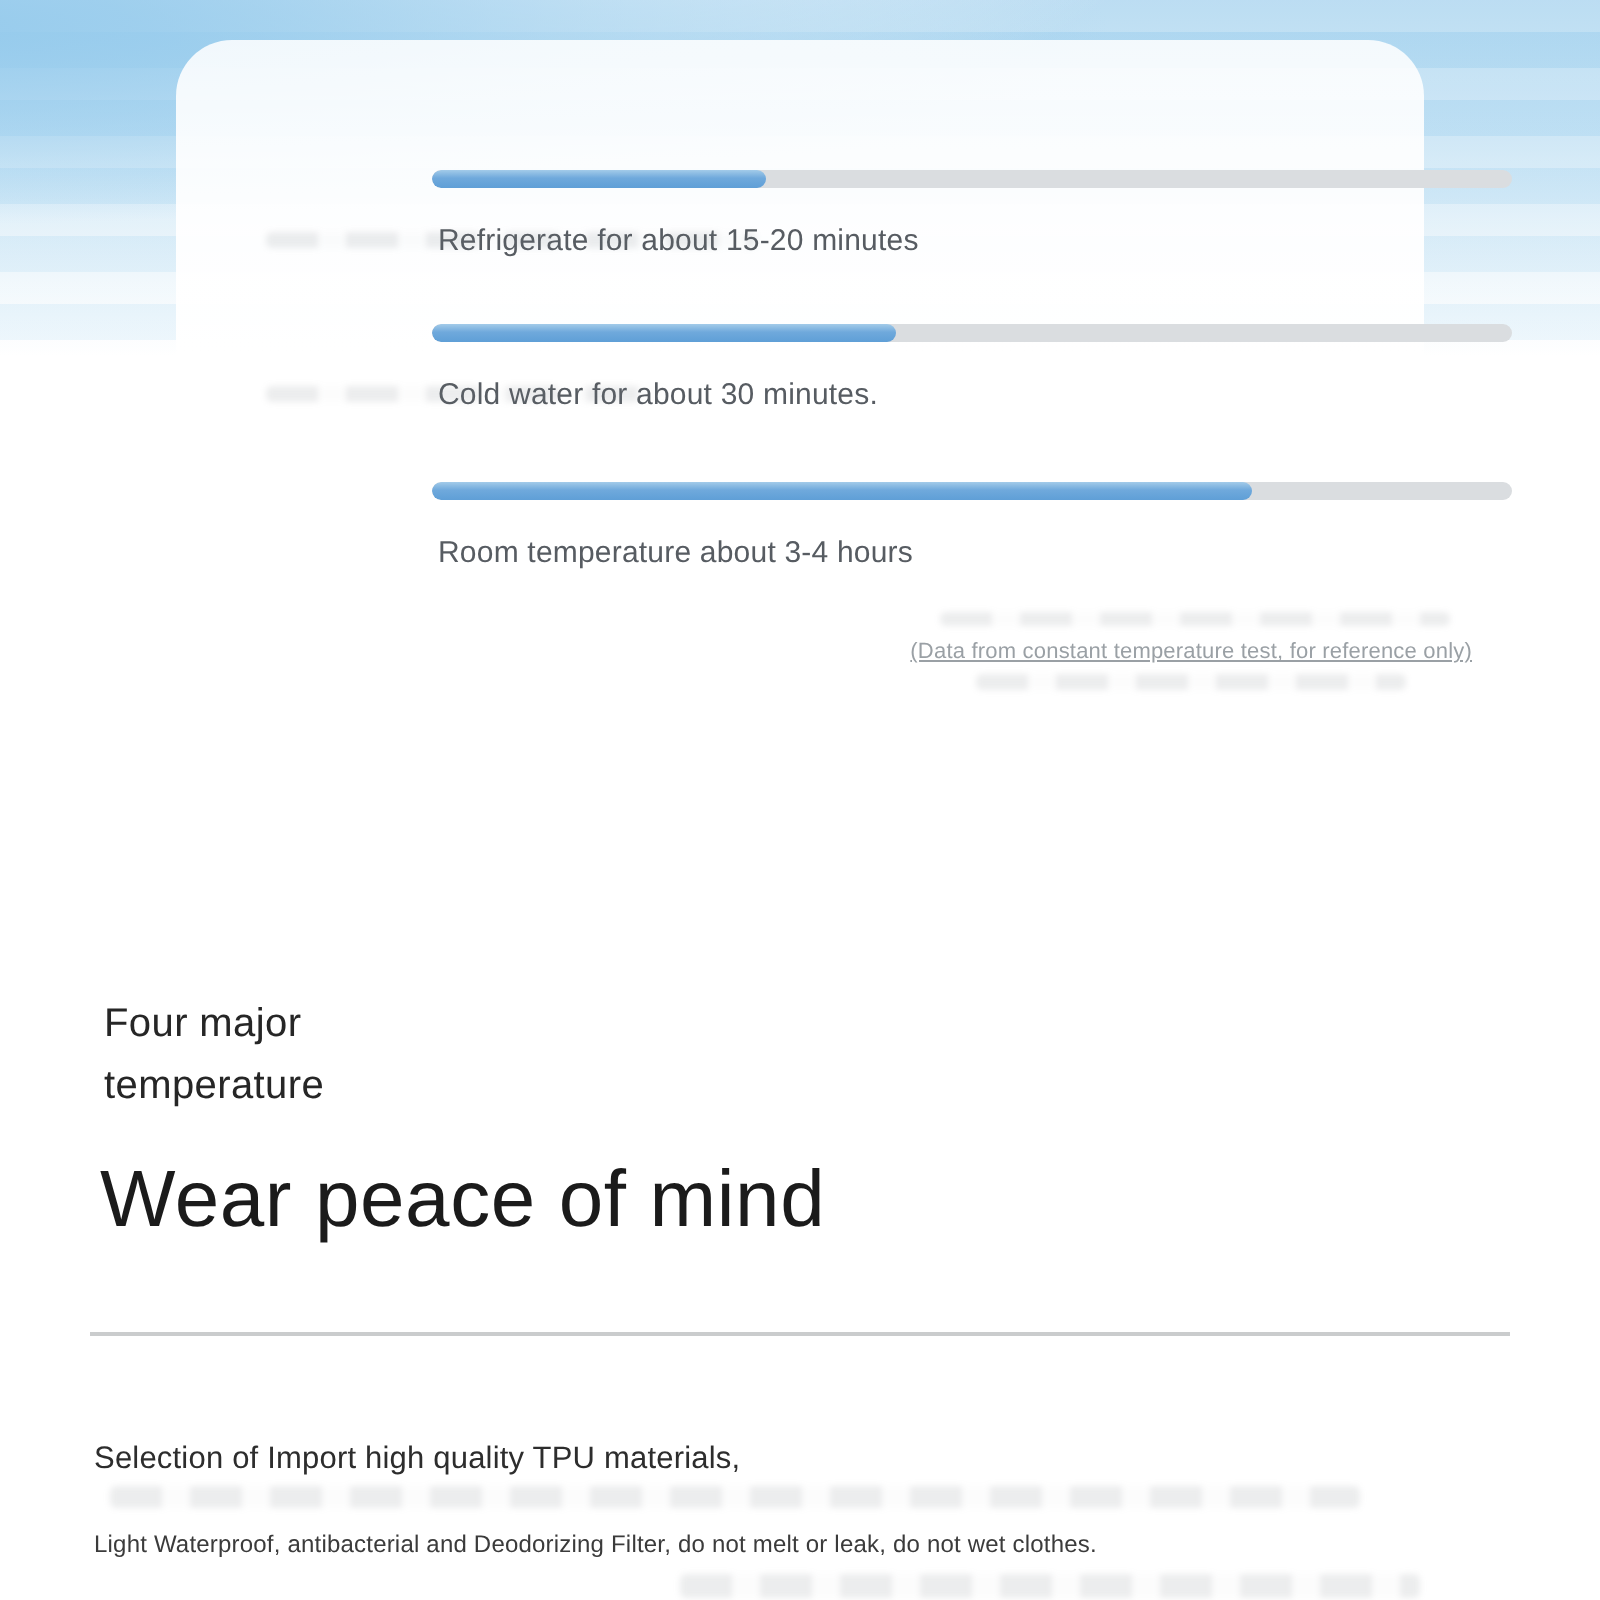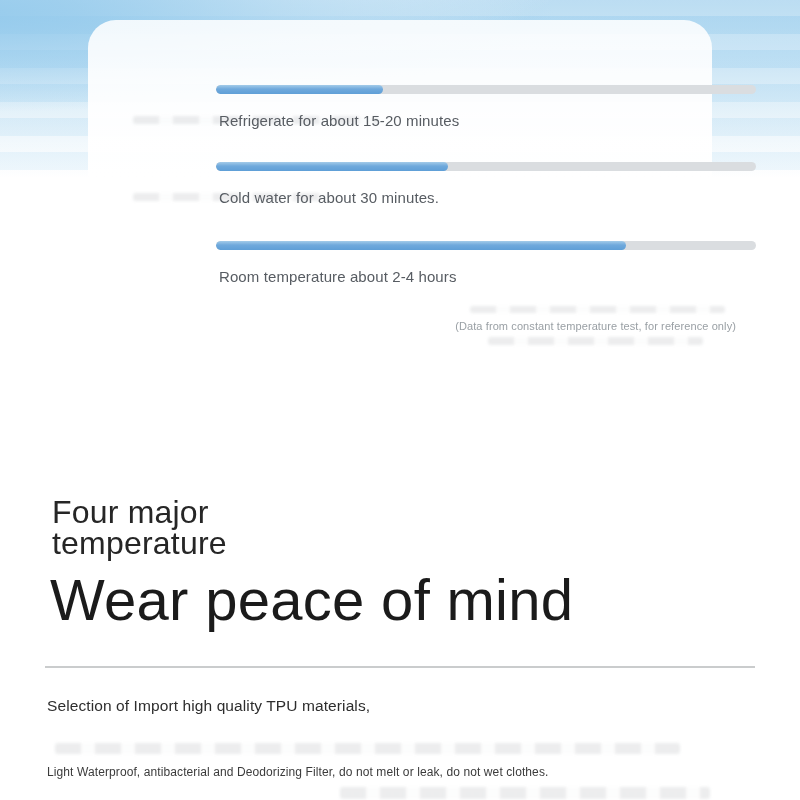--- a/index.html
+++ b/index.html
@@ -34,49 +34,49 @@
   }
   .pb-caption{
     position:absolute;left:131px;
     font-size:15px;line-height:18px;color:#575c62;letter-spacing:0.1px;
   }
   .bar1{top:65px}.cap1{top:92px}
   .bar2{top:142px}.cap2{top:169px}
   .bar3{top:221px}.cap3{top:248px}
   .note{
     position:absolute;left:400px;top:319px;width:336px;
-    text-align:right;font-size:11px;line-height:14px;color:#9aa0a5;letter-spacing:0.1px;
+    text-align:right;font-size:11px;line-height:14px;color:#9aa0a5;letter-spacing:0.1px;text-decoration:underline;
   }
   
   .ghost{
     position:absolute;border-radius:3px;filter:blur(1.6px);
     background:repeating-linear-gradient(90deg, rgba(110,116,122,0.13) 0 26px, rgba(110,116,122,0.02) 26px 40px);
   }
   .g1{left:133px;top:116px;width:245px;height:8px;}
   .g2{left:133px;top:193px;width:200px;height:8px;}
   .g3{left:470px;top:306px;width:255px;height:7px;}
   .g4{left:488px;top:337px;width:215px;height:8px;}
   .g5{left:55px;top:743px;width:625px;height:11px;}
   .g6{left:340px;top:787px;width:370px;height:12px;}
   
   .hero-sub{
     position:absolute;left:52px;top:497px;
-    font-size:32px;line-height:31px;color:#262626;letter-spacing:0.2px;
+    font-size:20px;line-height:31px;color:#262626;letter-spacing:0.2px;
   }
   .hero-title{
     position:absolute;left:50px;top:576px;
-    font-size:58px;line-height:48px;color:#1b1b1b;letter-spacing:0.3px;
+    font-size:40px;line-height:48px;color:#1b1b1b;letter-spacing:0.3px;
   }
   .divider{
     position:absolute;left:45px;top:666px;width:710px;height:2px;
     background:#cacccd;
   }
   
   .detail-1{
-    position:absolute;left:47px;top:696px;
+    position:absolute;left:47px;top:720px;
     font-size:15.5px;line-height:20px;color:#2d2d2d;letter-spacing:0.1px;
   }
   .detail-2{
     position:absolute;left:47px;top:764px;
     font-size:12px;line-height:17px;color:#3b3b3b;letter-spacing:0.1px;
   }
 </style>
 </head>
 <body>
 
@@ -89,21 +89,21 @@
   <div class="pb-caption cap1">Refrigerate for about 15-20 minutes</div>
 
   <div class="pb-track bar2">
     <div class="pb-fill" style="width: 43%;"></div>
   </div>
   <div class="pb-caption cap2">Cold water for about 30 minutes.</div>
 
   <div class="pb-track bar3">
     <div class="pb-fill" style="width: 76%;"></div>
   </div>
-  <div class="pb-caption cap3">Room temperature about 2-4 hours</div>
+  <div class="pb-caption cap3">Room temperature about 3-4 hours</div>
 </div>
 
 <div class="note">(Data from constant temperature test, for reference only)</div>
 
 <div class="ghost g1"></div>
 <div class="ghost g2"></div>
 <div class="ghost g3"></div>
 <div class="ghost g4"></div>
 <div class="ghost g5"></div>
 <div class="ghost g6"></div>

